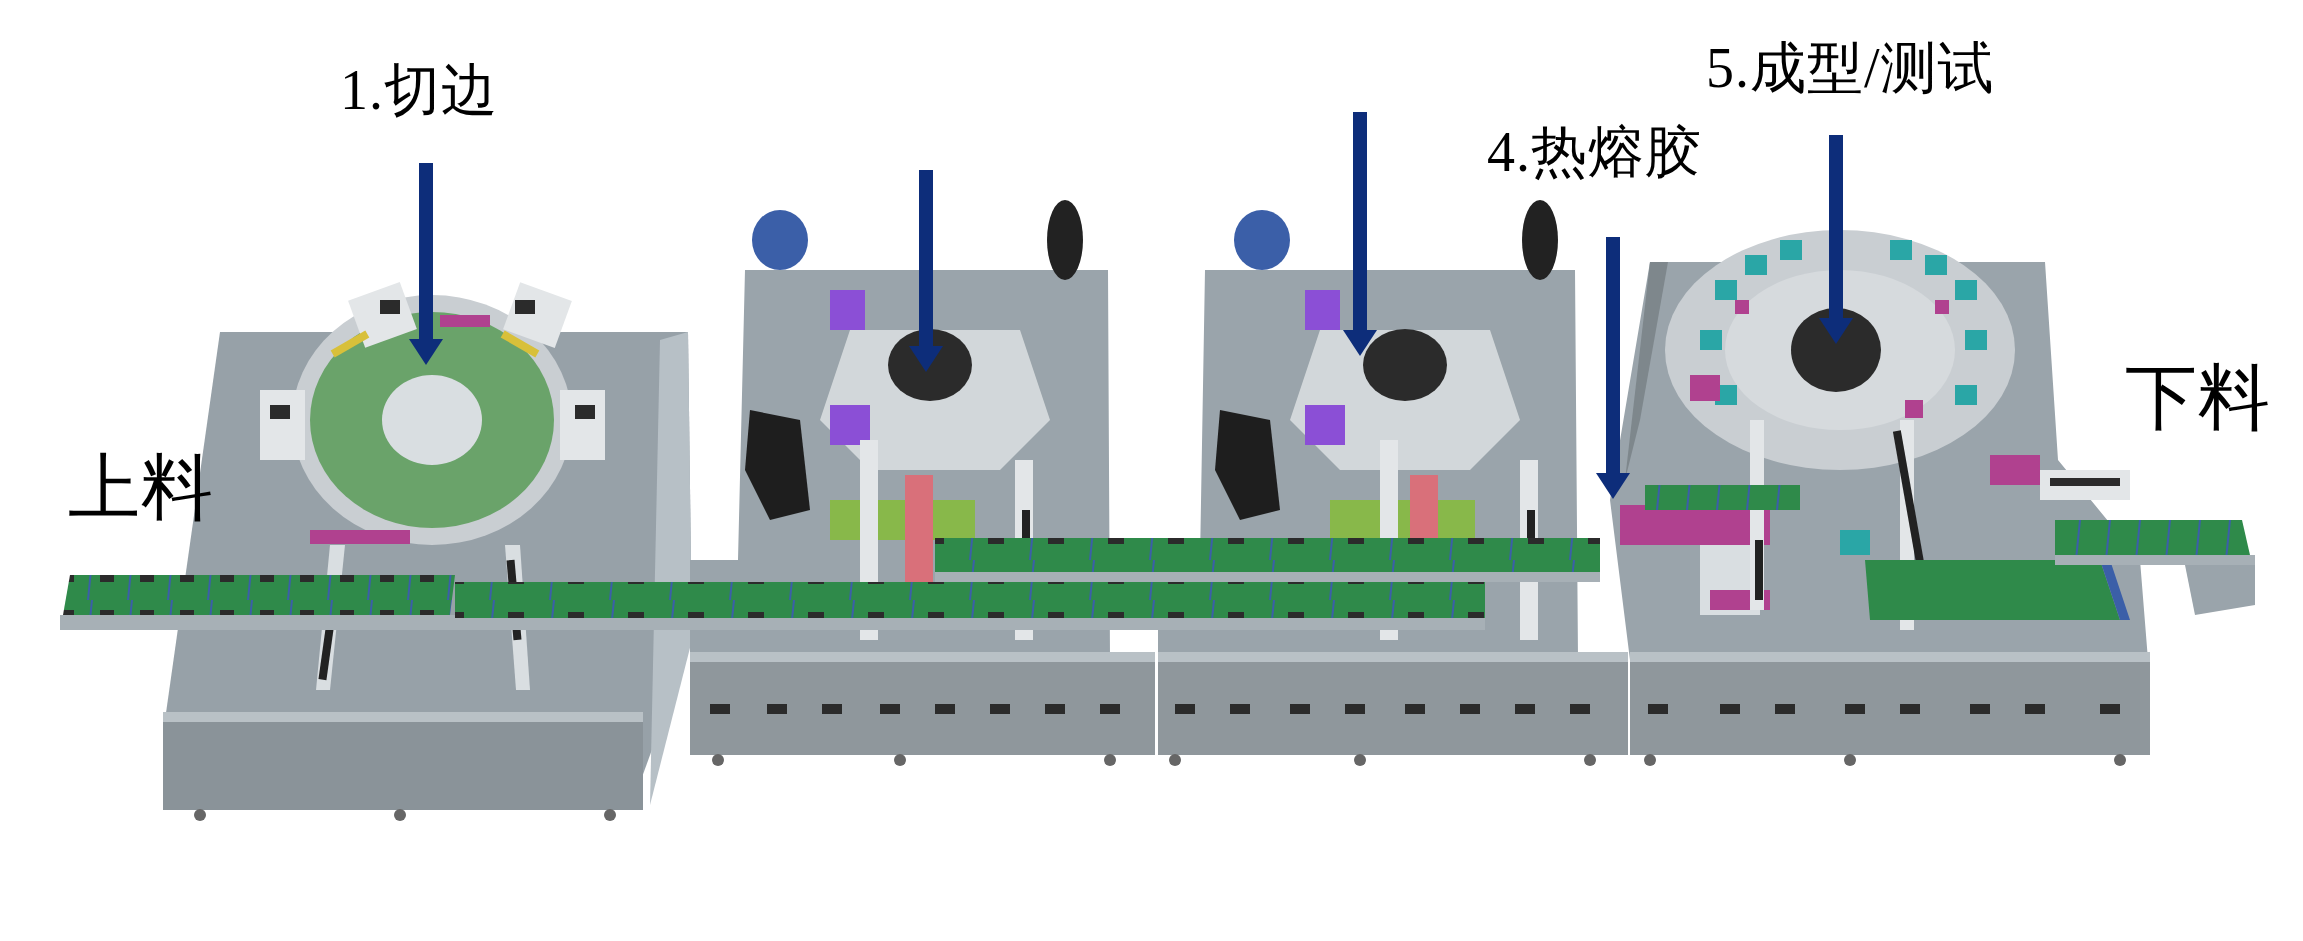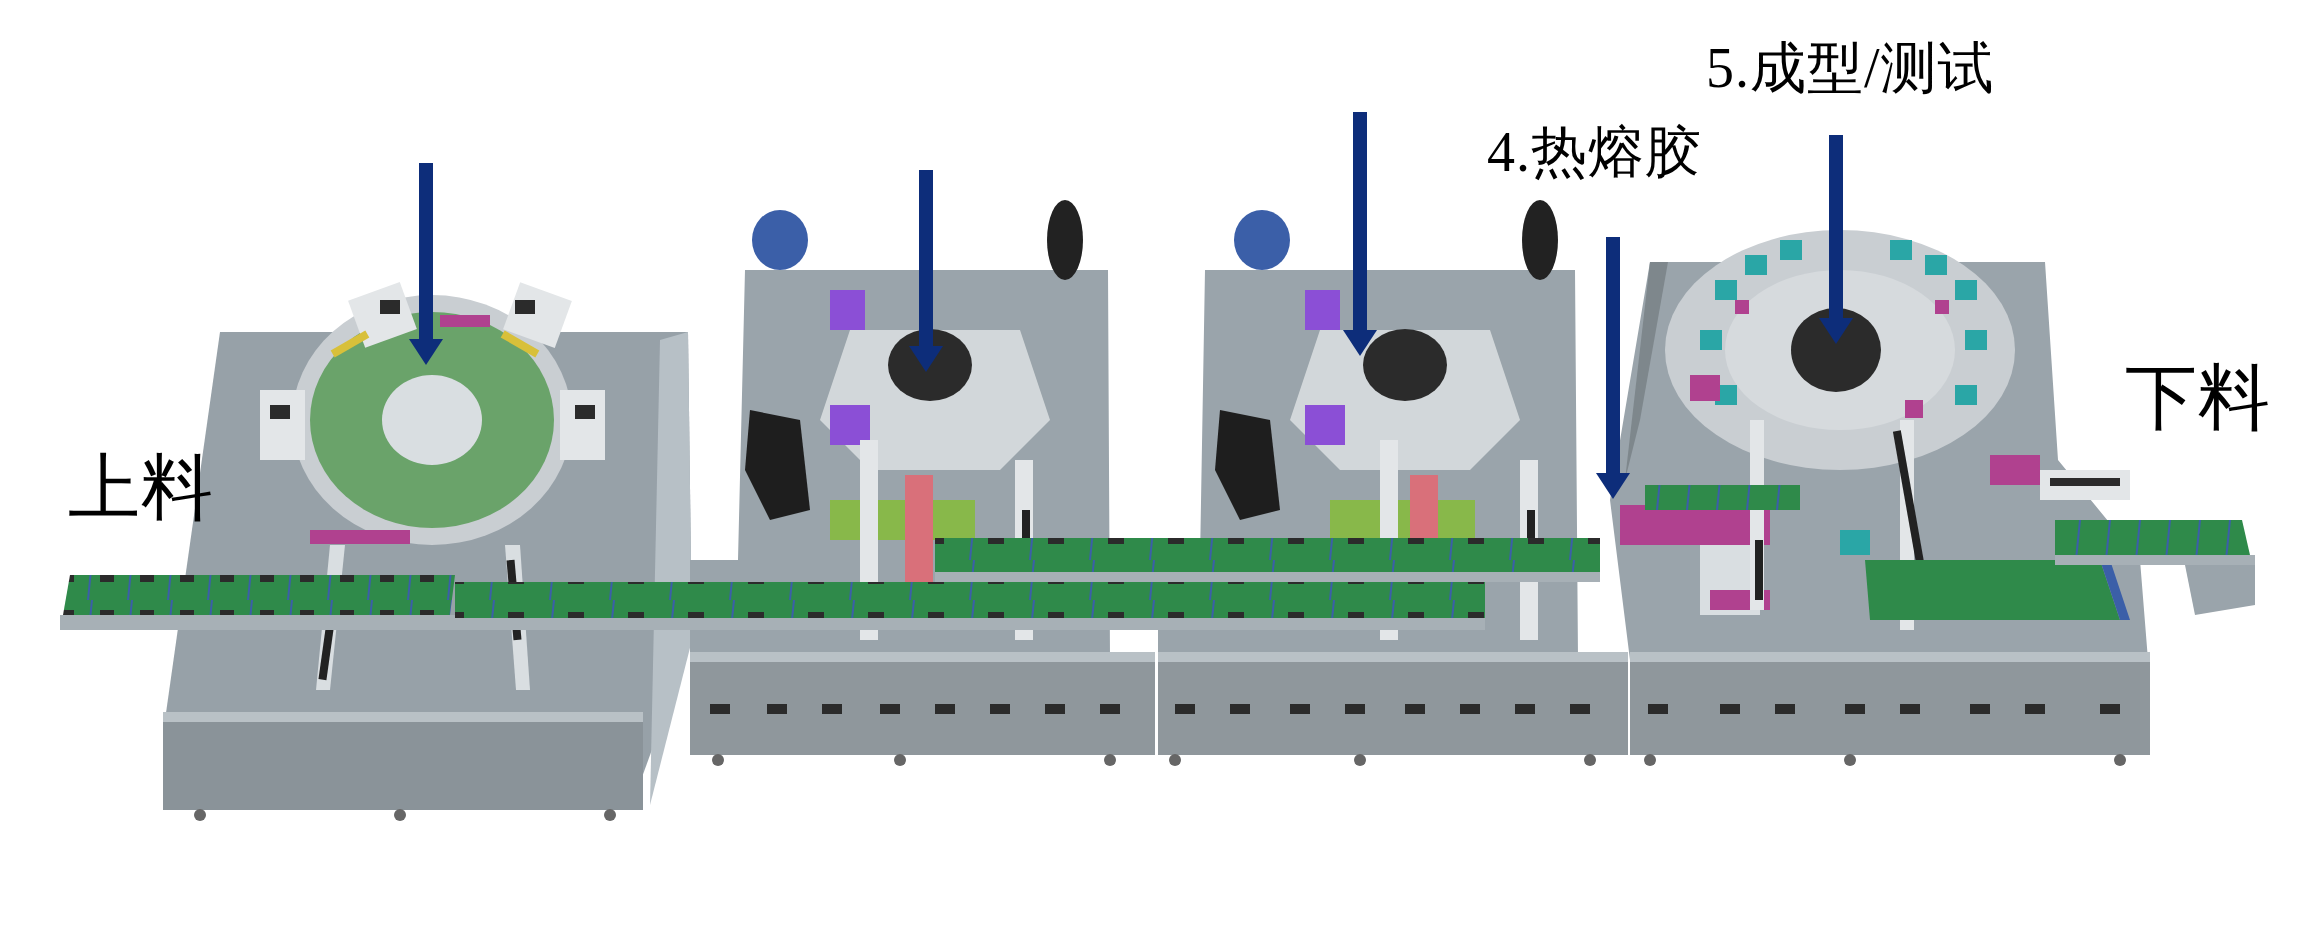--- a/index.html
+++ b/index.html
@@ -204,20 +204,21 @@
       <polygon points="1645,485 1800,485 1800,510 1645,510" fill="url(#beltplain)"></polygon>
 
       <polygon points="2055,520 2242,520 2250,555 2055,555" fill="url(#beltplain)"></polygon>
       <rect x="2055" y="555" width="200" height="10" fill="#a7b0b6"></rect>
       <polygon points="2185,565 2255,565 2255,605 2195,615" fill="#9aa4ab"></polygon>
       <rect x="2040" y="470" width="90" height="30" fill="#e3e6e8"></rect>
       <rect x="2050" y="478" width="70" height="8" fill="#2b2b2b"></rect>
     </g>
   </svg>
 
+  <div class="label" style="left:340px; top:60px;">1.切边</div>
   <div class="label" style="left:1487px; top:122px;">4.热熔胶</div>
   <div class="label" style="left:1670px; top:38px;margin-left:36px;">5.成型/测试</div>
 
   <div class="label side-label" style="left:68px; top:458px;text-align:right;">上料</div>
   <div class="label side-label" style="left:2125px; top:368px;">下料</div>
 
   <div class="arrow" style="left:426px; top:163px;">
     <div class="shaft" style="height:178px;"></div>
       <div class="head" style="top:176px;"></div>
   </div>

